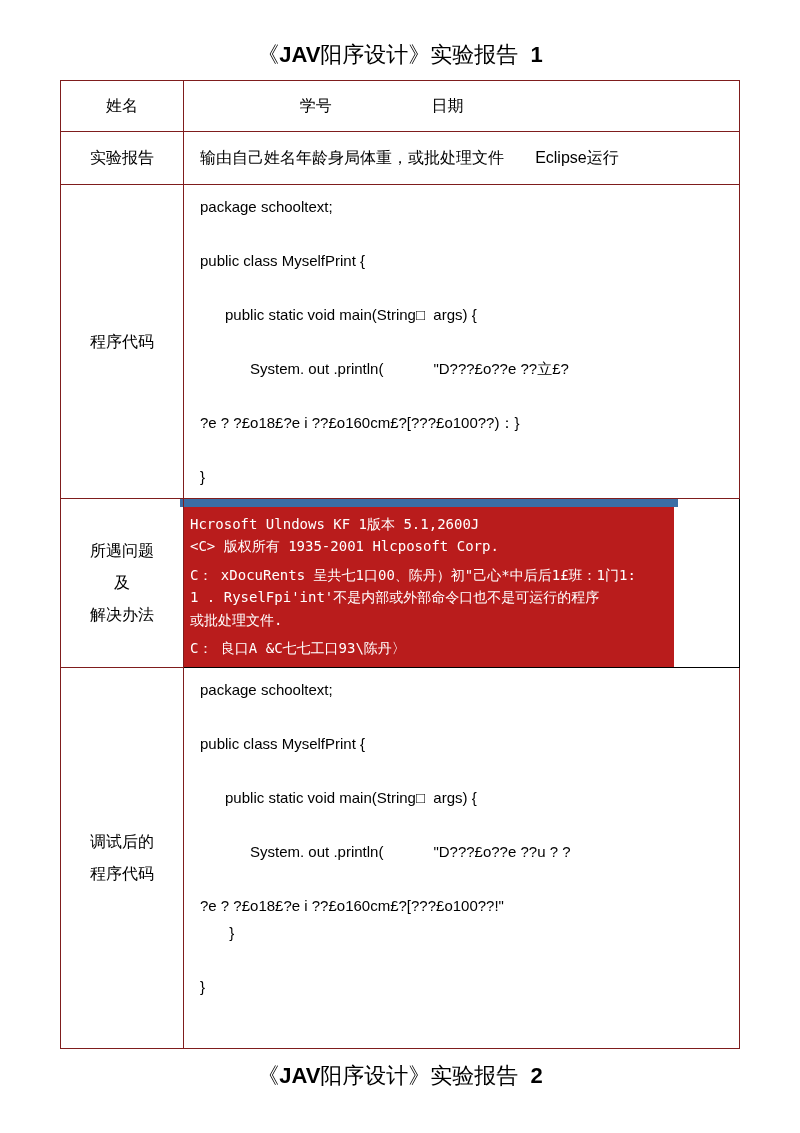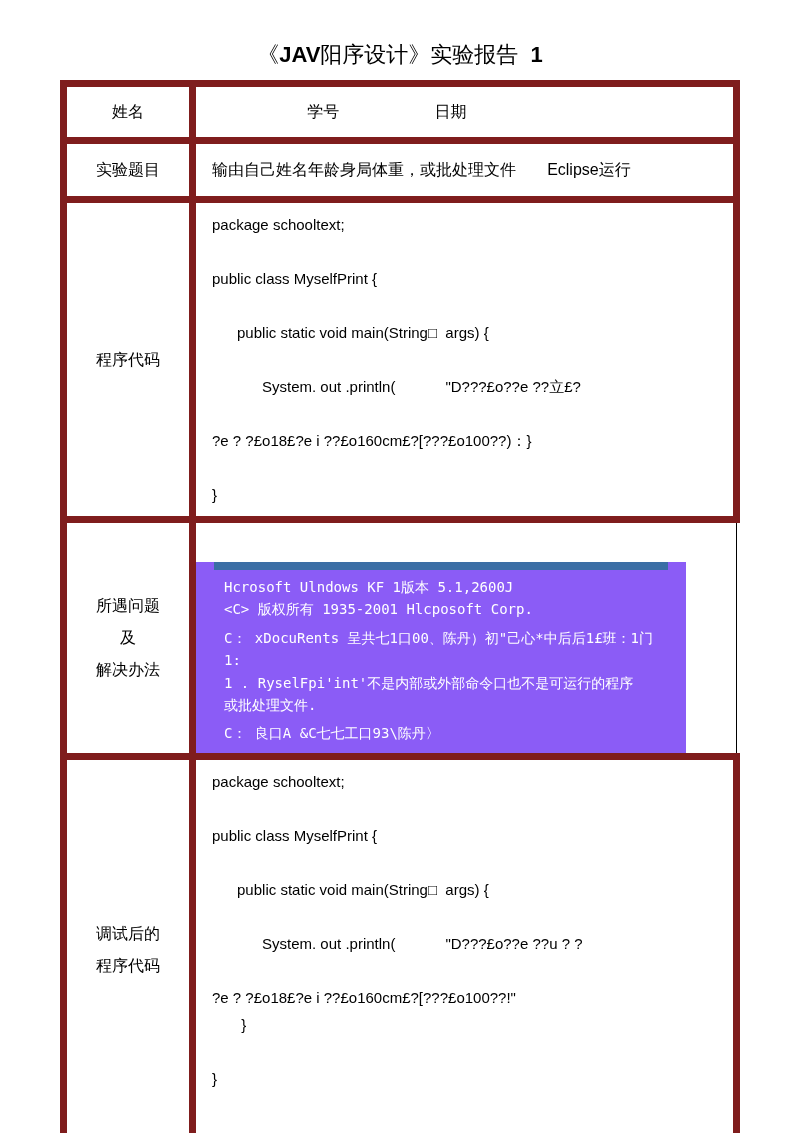--- a/index.html
+++ b/index.html
@@ -19,44 +19,43 @@
     font-weight: bold;
     font-family: Arial, sans-serif;
     margin-top: 8px;
   }
   table {
     border-collapse: collapse;
     width: 100%;
     margin-bottom: 12px;
   }
   td {
-    border: 7px solid #7f1d1d;
+    border: 1px solid #7f1d1d;
     padding: 8px 16px;
     vertical-align: middle;
     font-size: 16px;
   }
   td.label {
     text-align: center;
     width: 90px;
     line-height: 2;
   }
   .code-area {
     font-family: Liberation Sans, sans-serif;
     font-size: 15px;
     line-height: 1.8;
     white-space: pre-wrap;
   }
   .terminal {
-    background: #8b5cf6;
+    background: #b91c1c;
     color: #fff;
     font-size: 14px;
-    padding: 8px 28px;
+    padding: 8px 6px;
     line-height: 1.6;
     font-family: "SimSun", monospace;
-    margin-top: 39px;
   }
   .terminal .topbar {
     background: #3b6ea5;
     height: 8px;
     margin: -8px -10px 6px -10px;
   }
   td.term-cell {
     padding: 0;
     vertical-align: top;
     border: 1px solid #000;
@@ -83,21 +82,21 @@
     <td class="label">姓名</td>
     <td colspan="1">
       <div class="flex-row">
         <span style="flex:1;text-align:center">学号</span>
         <span style="flex:1;text-align:left">日期</span>
         <span style="width:60px"></span>
       </div>
     </td>
   </tr>
   <tr class="topic-row">
-    <td class="label">实验题目</td>
+    <td class="label">实验报告</td>
     <td>
       <span>输由自己姓名年龄身局体重，或批处理文件</span>&nbsp;&nbsp;&nbsp;&nbsp;&nbsp;&nbsp;&nbsp;<span>Eclipse运行</span>
     </td>
   </tr>
   <tr>
     <td class="label">程序代码</td>
     <td>
           <div class="code-area">package schooltext;
 
 public class MyselfPrint {

